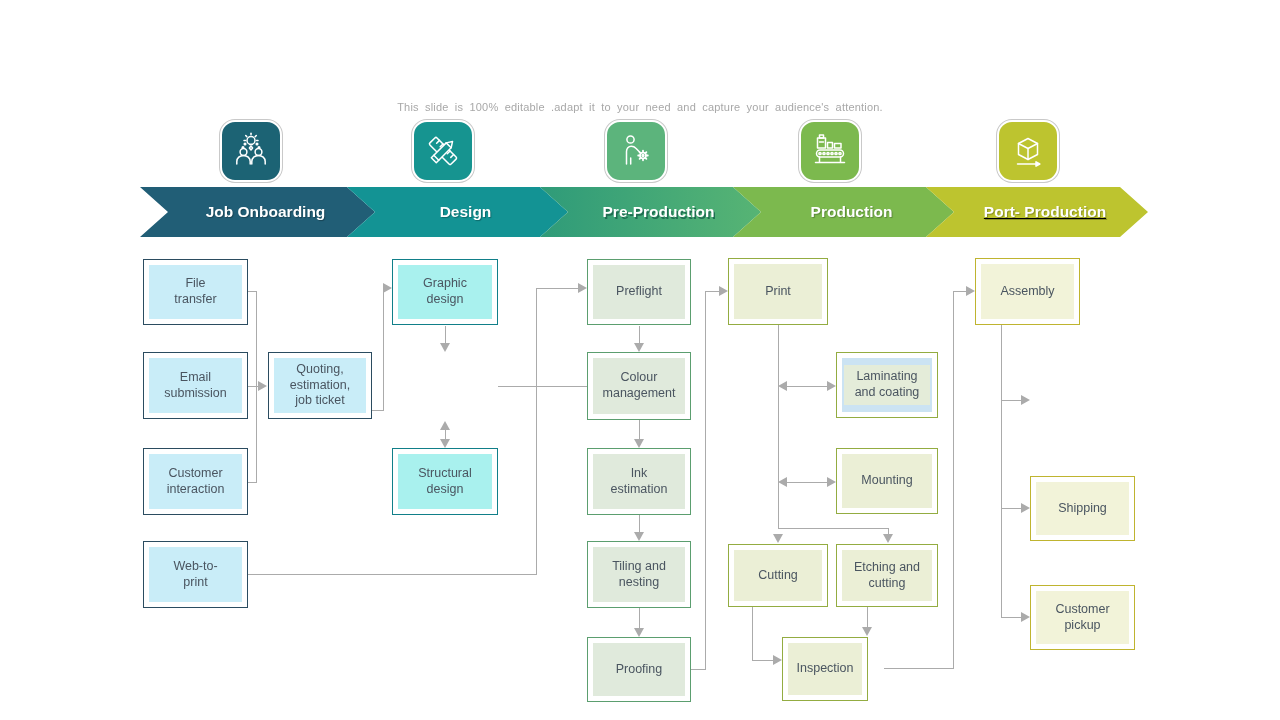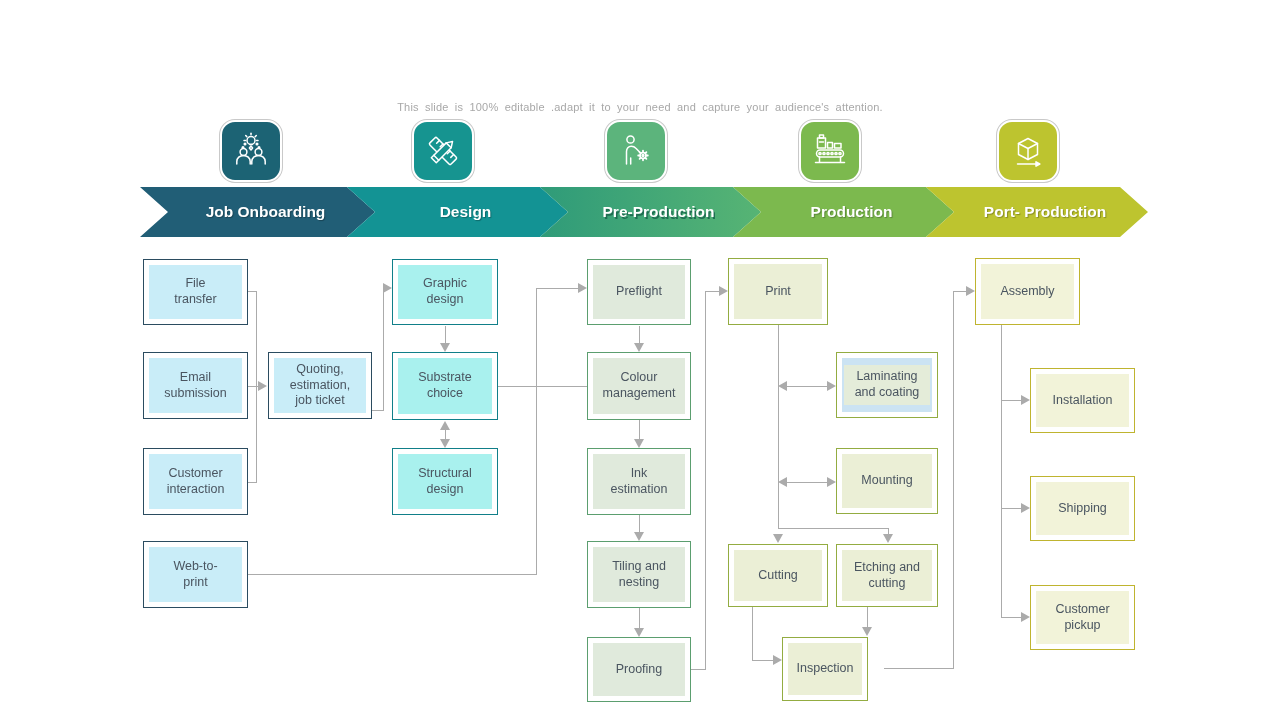--- a/index.html
+++ b/index.html
@@ -23,21 +23,21 @@
   }
   .seg span {
     color:#ffffff; font-size:15.5px; font-weight:bold; padding-left:16px;
     text-shadow:1px 1px 1px rgba(0,0,0,0.28); white-space:nowrap;
   }
   .seg1 { left:140px; width:235px; background:#215E76; }
   .seg2 { left:347px; width:221px; background:#139394; }
   .seg3 { left:540px; width:221px; background:linear-gradient(90deg,#2F9B79,#57B474); }
   .seg3 span { text-shadow:1.5px 1.5px 0 #1f6e52; }
   .seg4 { left:733px; width:221px; background:#7CB94E; }
-  .seg5 { left:926px; width:222px; background:#BDC42F; }
+  .seg5 { left:926px; width:222px; background:#BDC42F;text-decoration:underline; }
   
   .tile {
     position:absolute; top:120px; width:62px; height:62px; border-radius:15px;
     border:2.5px solid #ffffff; box-shadow:0 0 0 1px #c9c9c9;
     display:flex; align-items:center; justify-content:center; box-sizing:border-box;
   }
   .t1 { left:220px; background:#1C6374; }
   .t2 { left:412px; background:#169490; }
   .t3 { left:605px; background:#5CB47C; }
   .t4 { left:799px; background:#7CB94E; }
@@ -206,25 +206,20 @@
       <div class="fill"></div>
       <span>Web-to-
 print</span>
     </div>
 
   <div class="node c2" style="left:392px;top:259px;width:106px;height:66px">
       <div class="fill"></div>
       <span>Graphic
 design</span>
     </div>
-  <div class="node c2" style="left:392px;top:352px;width:106px;height:68px">
-      <div class="fill"></div>
-      <span>Substrate
-choice</span>
-    </div>
   <div class="node c2" style="left:392px;top:448px;width:106px;height:67px">
       <div class="fill"></div>
       <span>Structural
 design</span>
     </div>
 
   <div class="node c3" style="left:587px;top:259px;width:104px;height:66px">
       <div class="fill"></div>
       <span>Preflight</span>
     </div>
@@ -272,24 +267,20 @@
 cutting</span>
     </div>
   <div class="node c4" style="left:782px;top:637px;width:86px;height:64px">
       <div class="fill"></div>
       <span>Inspection</span>
     </div>
 
   <div class="node c5" style="left:975px;top:258px;width:105px;height:67px">
       <div class="fill"></div>
       <span>Assembly</span>
-    </div>
-  <div class="node c5" style="left:1030px;top:368px;width:105px;height:65px">
-      <div class="fill"></div>
-      <span>Installation</span>
     </div>
   <div class="node c5" style="left:1030px;top:476px;width:105px;height:65px">
       <div class="fill"></div>
       <span>Shipping</span>
     </div>
   <div class="node c5" style="left:1030px;top:585px;width:105px;height:65px">
       <div class="fill"></div>
       <span>Customer
 pickup</span>
     </div>

